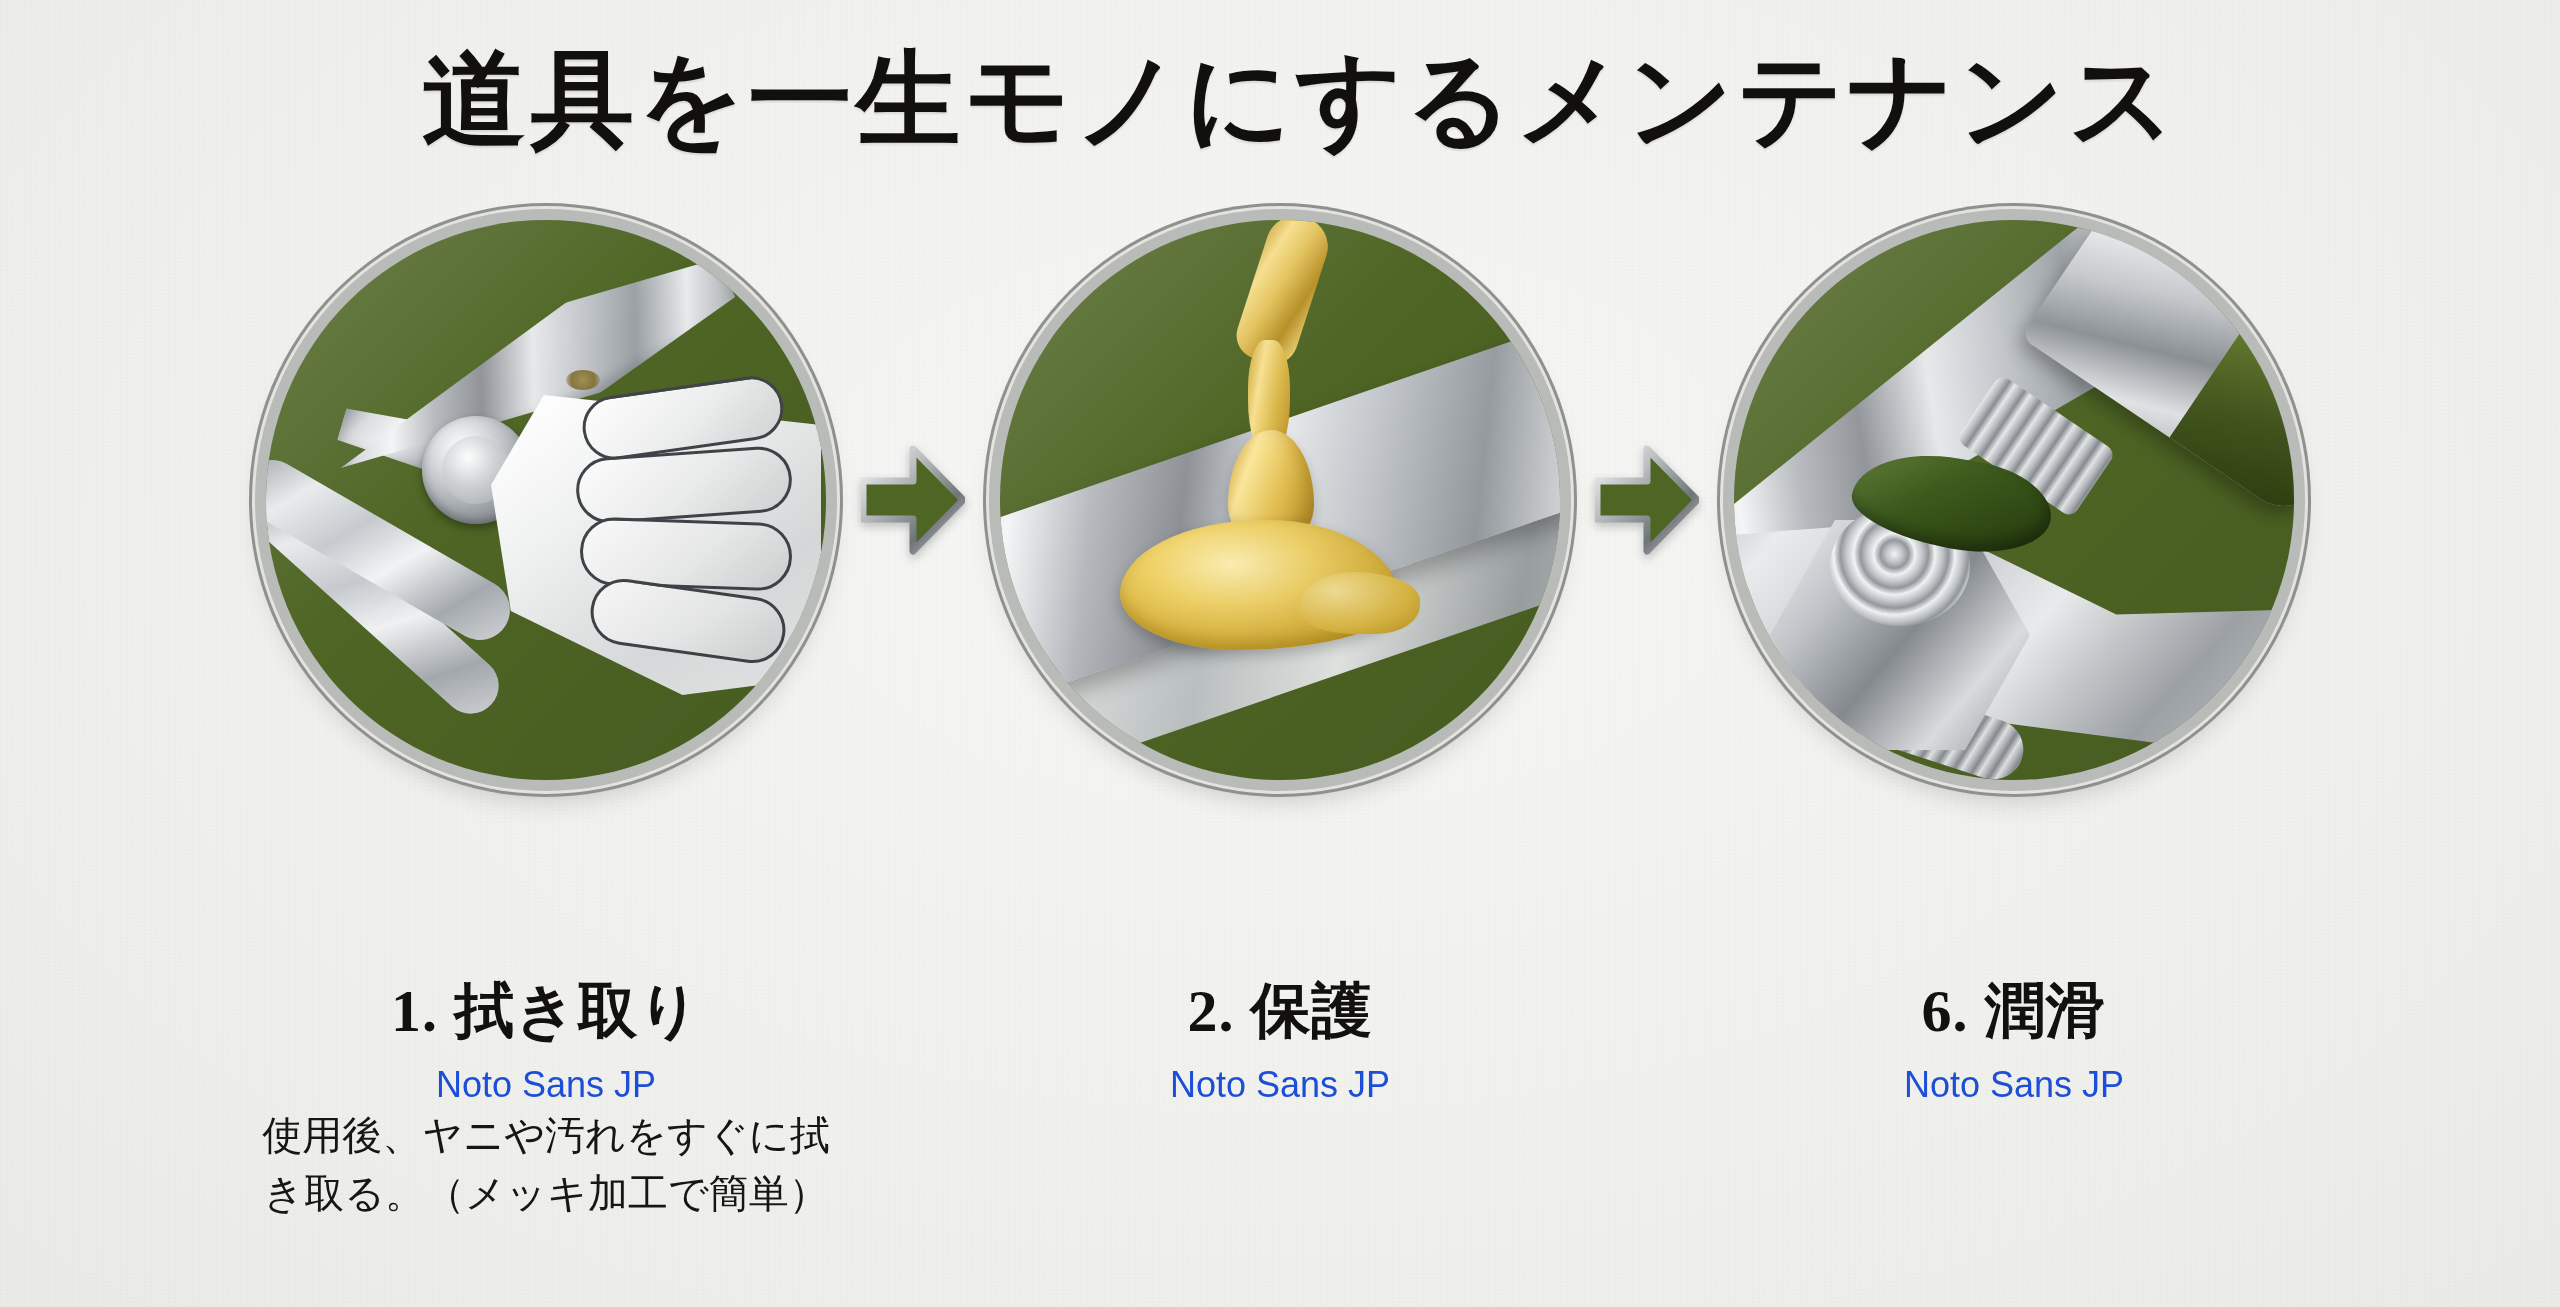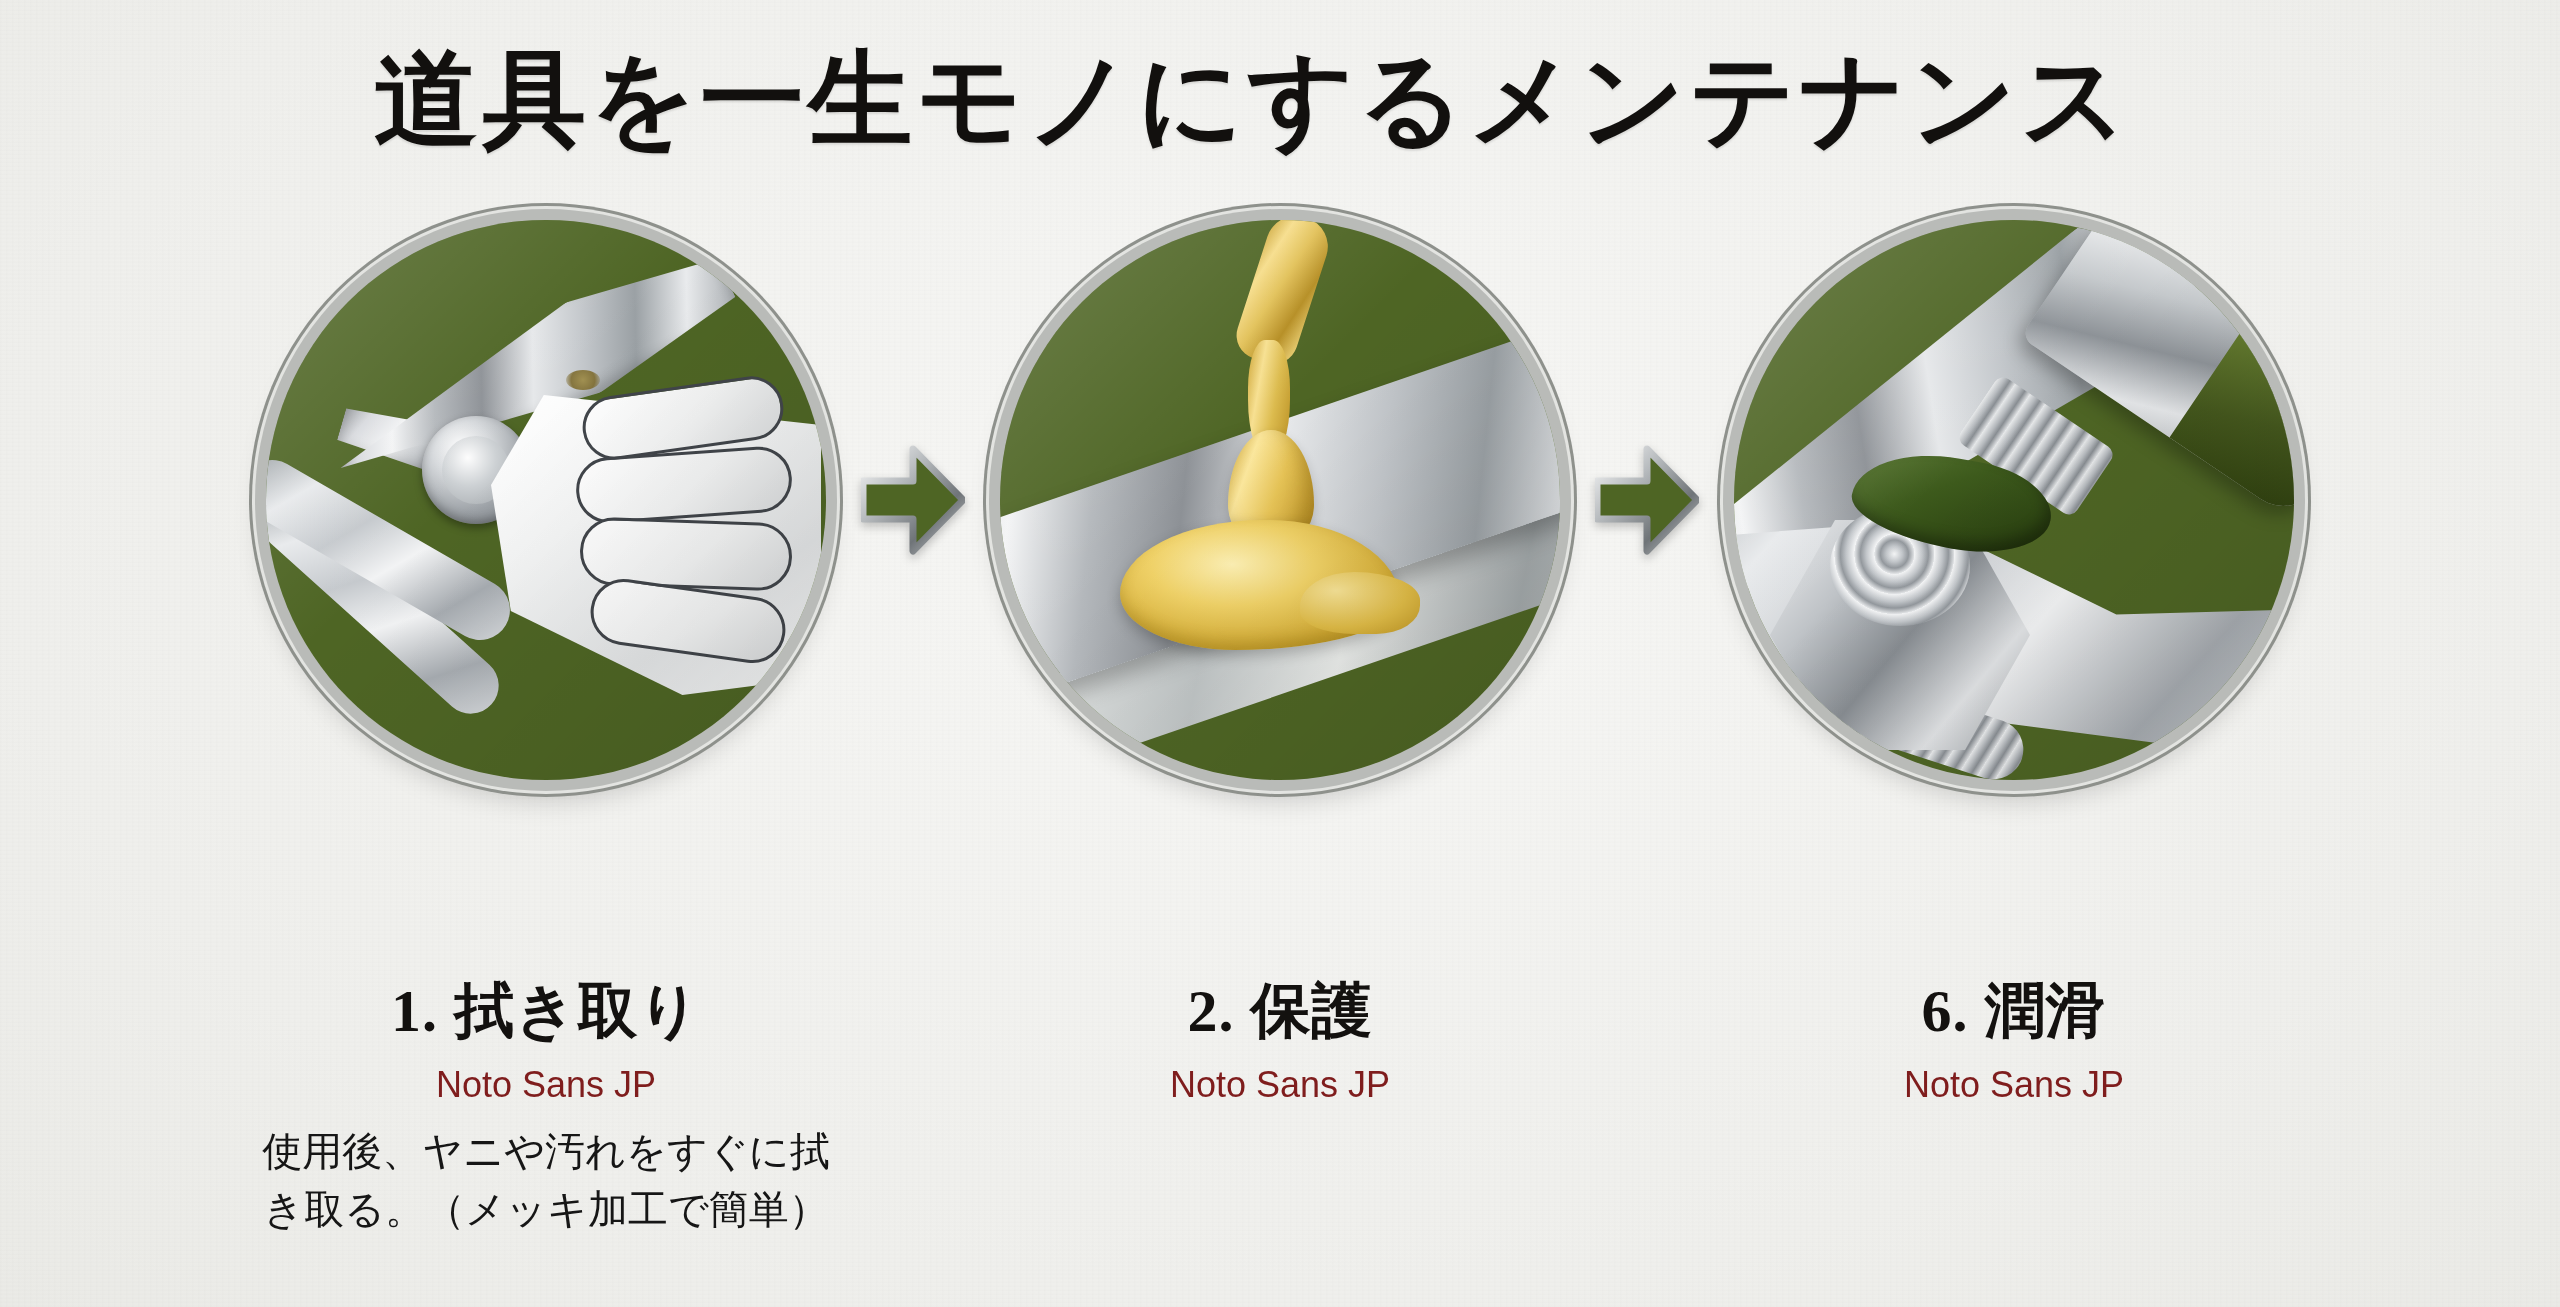--- a/index.html
+++ b/index.html
@@ -39,20 +39,21 @@
     left: 0;
     width: 2505px;
     text-align: center;
     font-family: "Liberation Serif", "DejaVu Serif", serif;
     font-weight: 700;
     font-size: 104px;
     line-height: 1.12;
     letter-spacing: 4px;
     color: #12100e;
     text-shadow: 0 2px 2px rgba(0,0,0,0.10);
+    padding-left: 48px;
   }
 
   
   .steps {
     position: absolute;
     top: 200px;
     left: 0;
     width: 2560px;
     height: 600px;
     display: flex;
@@ -359,22 +360,21 @@
     line-height: 1.05;
     color: #13110f;
     letter-spacing: 1px;
     margin-bottom: 19px;
     white-space: nowrap;
   }
   .step-font {
     font-family: "Liberation Sans", sans-serif;
     font-size: 36px;
     line-height: 1.25;
-    color: #7f1d1d;
-    margin-bottom: 16px;
+    color: #1d4ed8;
   }
   .step-desc {
     font-family: "Liberation Sans", sans-serif;
     font-size: 40px;
     line-height: 1.44;
     color: #161616;
     letter-spacing: 0px;
   }
 </style>
 </head>

